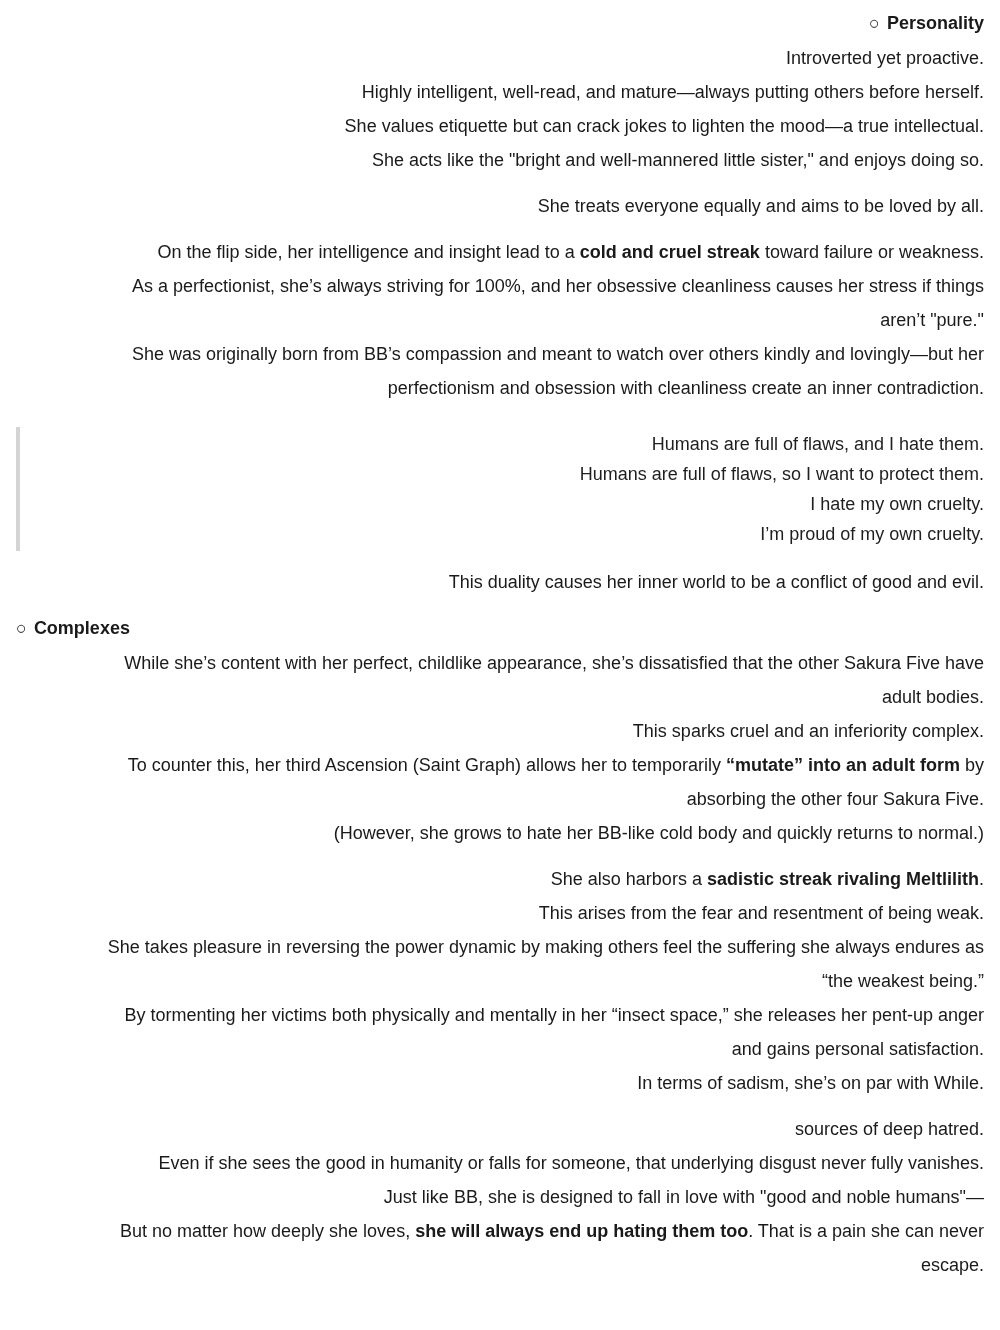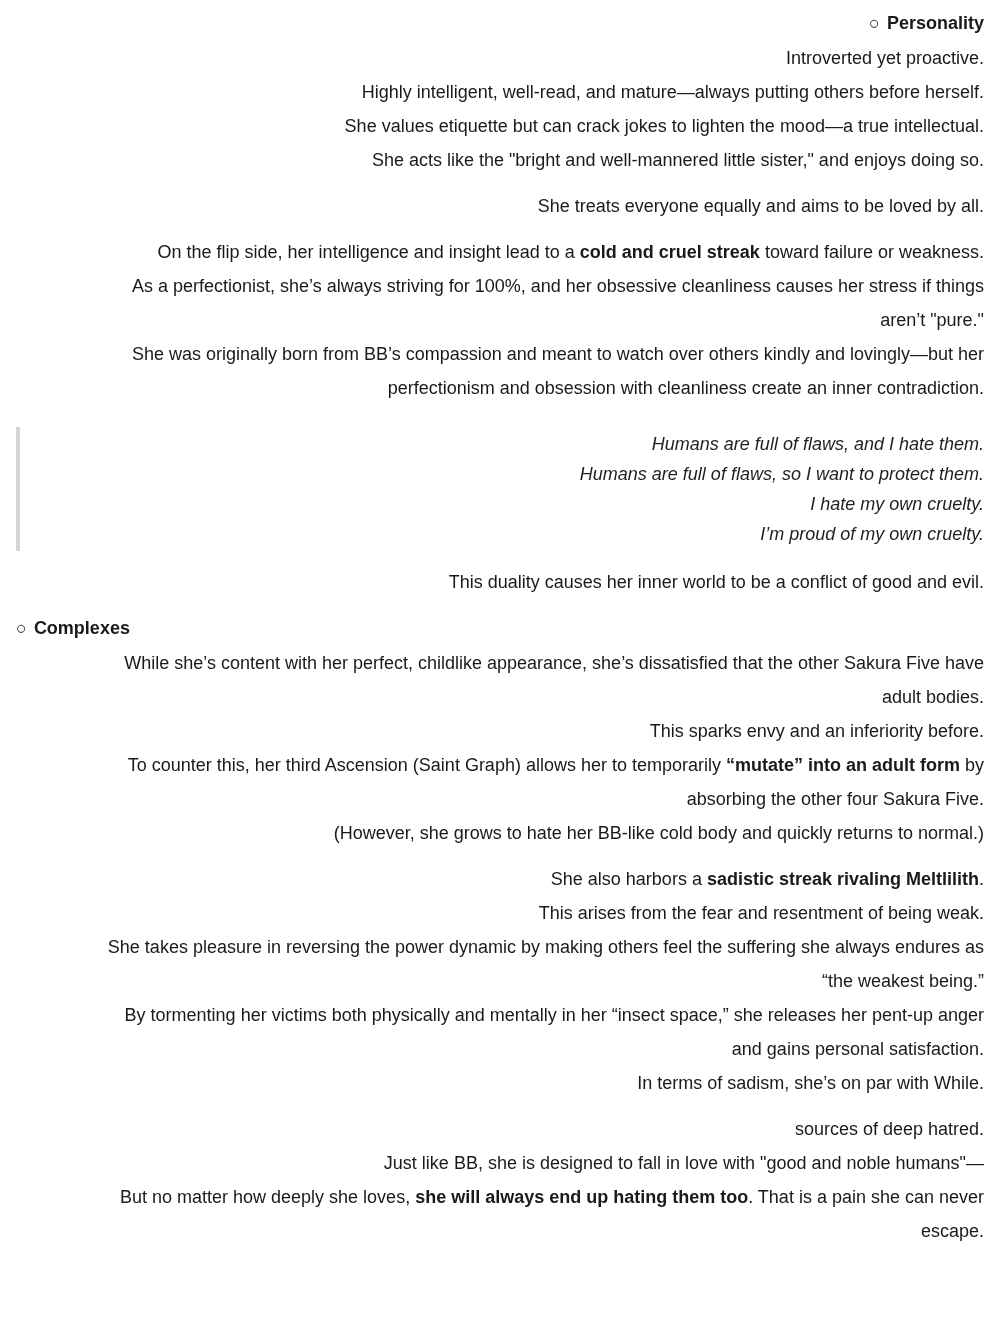--- a/index.html
+++ b/index.html
@@ -18,21 +18,20 @@
   .hd.first { margin-top: 4px; text-align: right; }
   .hd .bullet { font-weight: 400; margin-right: 7px; }
   .para { margin: 12px 0; }
   .hd + .para { margin-top: 1px; }
   .ln { display: block; text-align: right; }
   strong { font-weight: 700; }
   .quote {
     margin: 22px 0 14px 0;
     padding: 2px 0 2px 26px;
     border-left: 4px solid #d4d4d4;
-    font-style: italic;
     line-height: 30px;
     color: #1f1f1f;
   }
 </style>
 </head>
 <body>
 
 <main>
 
   <p class="hd first"><span class="bullet">○</span><strong>Personality</strong></p>
@@ -65,36 +64,37 @@
 
   <div class="para">
     <span class="ln">This duality causes her inner world to be a conflict of good and evil.</span>
   </div>
 
   <p class="hd"><span class="bullet">○</span><strong>Complexes</strong></p>
 
   <div class="para">
     <span class="ln">While she’s content with her perfect, childlike appearance, she’s dissatisfied that the other Sakura Five have</span>
     <span class="ln">adult bodies.</span>
-    <span class="ln">This sparks envy and an inferiority before.</span>
+    <span class="ln">This sparks cruel and an inferiority complex.</span>
     <span class="ln"><span>To counter this, her third Ascension (Saint Graph) allows her to temporarily </span><strong>“mutate” into an adult form</strong><span> by</span></span>
     <span class="ln">absorbing the other four Sakura Five.</span>
     <span class="ln">(However, she grows to hate her BB-like cold body and quickly returns to normal.)</span>
   </div>
 
   <div class="para">
     <span class="ln"><span>She also harbors a </span><strong>sadistic streak rivaling Meltlilith</strong><span>.</span></span>
     <span class="ln">This arises from the fear and resentment of being weak.</span>
     <span class="ln">She takes pleasure in reversing the power dynamic by making others feel the suffering she always endures as</span>
     <span class="ln">“the weakest being.”</span>
     <span class="ln">By tormenting her victims both physically and mentally in her “insect space,” she releases her pent-up anger</span>
     <span class="ln">and gains personal satisfaction.</span>
     <span class="ln">In terms of sadism, she’s on par with While.</span>
   </div>
 
   <div class="para">
     <span class="ln">sources of deep hatred.</span>
+    <span class="ln">Even if she sees the good in humanity or falls for someone, that underlying disgust never fully vanishes.</span>
     <span class="ln">Just like BB, she is designed to fall in love with "good and noble humans"—</span>
     <span class="ln"><span>But no matter how deeply she loves, </span><strong>she will always end up hating them too</strong><span>. That is a pain she can never</span></span>
     <span class="ln">escape.</span>
   </div>
 
 </main>
 
 </body></html>

